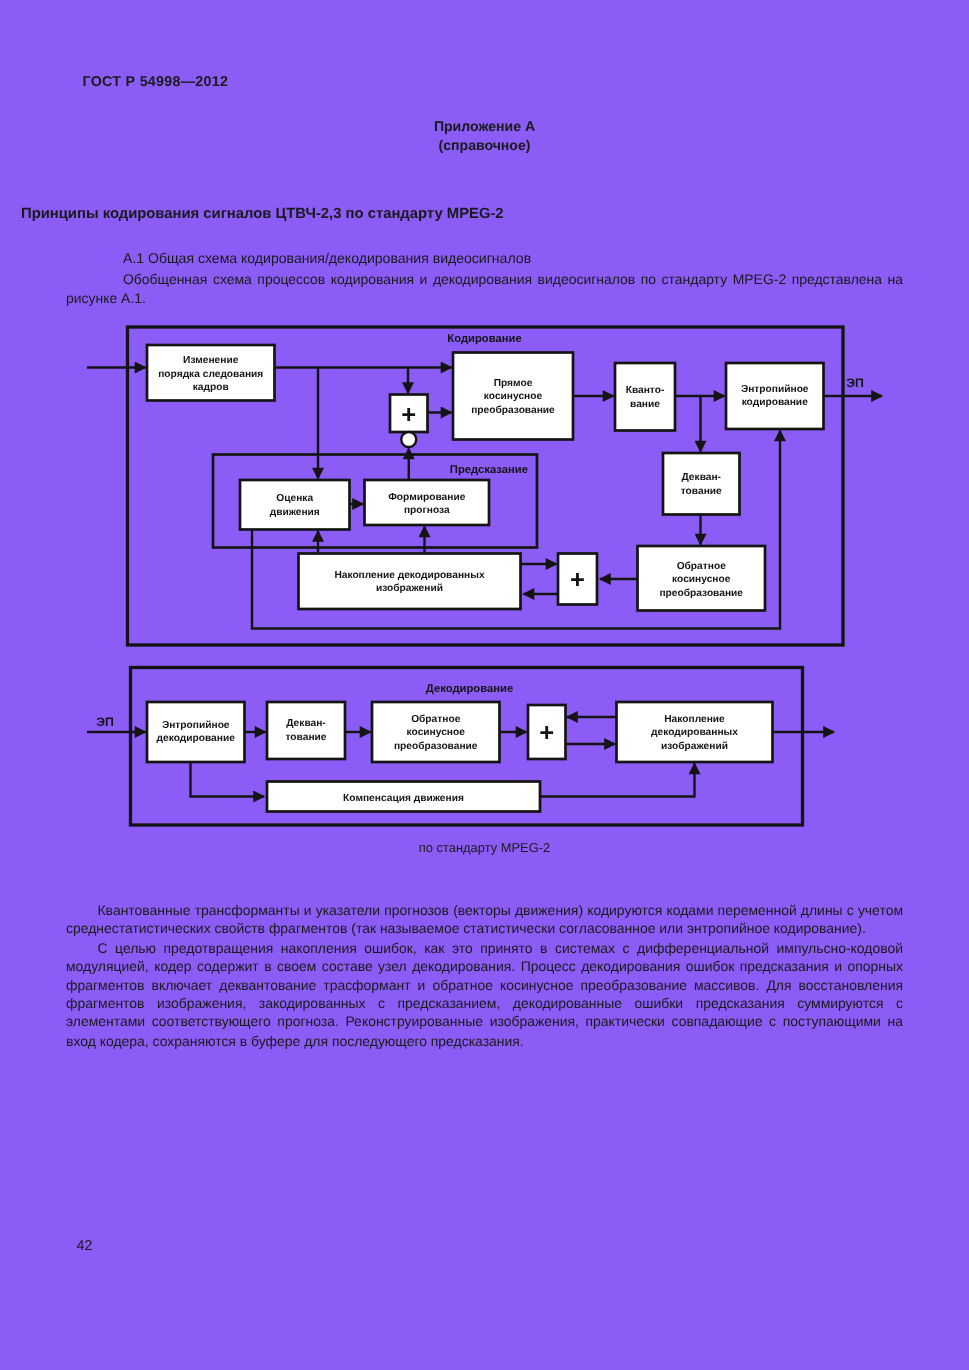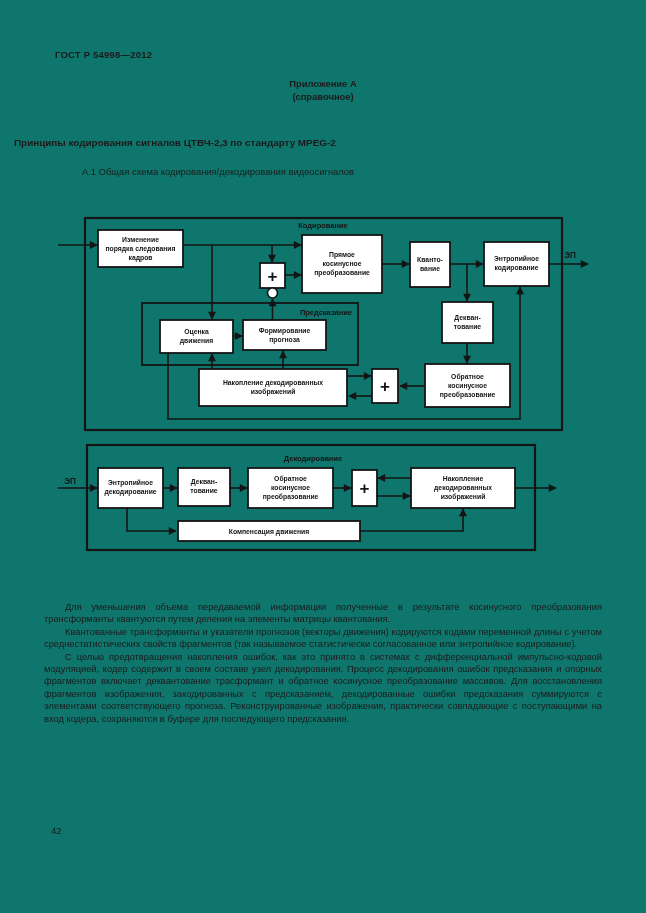--- a/index.html
+++ b/index.html
@@ -1,17 +1,17 @@
 <!DOCTYPE html>
 <html><head>
 <meta charset="utf-8">
 <style>
   html,body{margin:0;padding:0;background:#888;}
   .page{
-    position:relative;width:646px;height:913px;background:#0f766e;
+    position:relative;width:646px;height:913px;background:#8b5cf6;
     margin:0 auto;overflow:hidden;
     font-family:"Liberation Sans",sans-serif;color:#1a1a1a;
   }
   .abs{position:absolute;}
   .gost-header{left:55px;top:49px;font-size:9.5px;font-weight:bold;letter-spacing:.2px;}
   .app-name{left:0;top:78px;width:646px;text-align:center;font-size:9.4px;font-weight:bold;}
   .app-kind{left:0;top:91px;width:646px;text-align:center;font-size:9.4px;font-weight:bold;}
   .doc-title{left:14px;top:137px;width:646px;text-align:left;font-size:9.9px;font-weight:bold;}
   .sec-heading{left:44px;top:166px;width:558px;font-size:9.4px;font-weight:normal;text-indent:38px;}
   .sec-intro{left:44px;top:180px;width:558px;font-size:9.3px;line-height:13px;text-align:justify;text-indent:38px;}
@@ -34,20 +34,21 @@
 </head>
 <body>
 
 <div class="page">
 
   <div class="abs gost-header">ГОСТ Р 54998—2012</div>
   <div class="abs app-kind">(справочное)</div>
   <div class="abs app-name">Приложение А</div>
   <div class="abs doc-title">Принципы кодирования сигналов ЦТВЧ-2,3 по стандарту MPEG-2</div>
   <div class="abs sec-heading">А.1 Общая схема кодирования/декодирования видеосигналов</div>
+  <div class="abs sec-intro">Обобщенная схема процессов кодирования и декодирования видеосигналов по стандарту MPEG-2 представлена на рисунке А.1.</div>
 
   <svg class="abs fig-svg" width="646" height="345" viewBox="0 215 646 345" xmlns="http://www.w3.org/2000/svg">
     <defs>
       <marker id="ah" viewBox="0 0 10 10" refX="9" refY="5" markerWidth="9" markerHeight="8" orient="auto" markerUnits="userSpaceOnUse">
         <path d="M0,0 L10,5 L0,10 z" fill="#141414"></path>
       </marker>
     </defs>
 
     <rect class="frame" x="85" y="218" width="477" height="212"></rect>
     <text class="fl" x="323" y="228">Кодирование</text>
@@ -154,22 +155,22 @@
     <rect class="box" x="411" y="468" width="104" height="40"></rect>
     <text class="bt" x="463" y="481">Накопление</text>
     <text class="bt" x="463" y="490">декодированных</text>
     <text class="bt" x="463" y="499">изображений</text>
 
     <rect class="box" x="178" y="521" width="182" height="20"></rect>
     <text class="bt" x="269" y="534">Компенсация движения</text>
   </svg>
 
   <div class="abs fig-caption">
+    <div>по стандарту MPEG-2</div>
   </div>
 
   <div class="abs body-text">
-    <p>Для уменьшения объема передаваемой информации полученные в результате косинусного преобразования трансформанты квантуются путем деления на элементы матрицы квантования.</p>
     <p>Квантованные трансформанты и указатели прогнозов (векторы движения) кодируются кодами переменной длины с учетом среднестатистических свойств фрагментов (так называемое статистически согласованное или энтропийное кодирование).</p>
     <p>С целью предотвращения накопления ошибок, как это принято в системах с дифференциальной импульсно-кодовой модуляцией, кодер содержит в своем составе узел декодирования. Процесс декодирования ошибок предсказания и опорных фрагментов включает деквантование трасформант и обратное косинусное преобразование массивов. Для восстановления фрагментов изображения, закодированных с предсказанием, декодированные ошибки предсказания суммируются с элементами соответствующего прогноза. Реконструированные изображения, практически совпадающие с поступающими на вход кодера, сохраняются в буфере для последующего предсказания.</p>
   </div>
 
   <div class="abs page-num">42</div>
 </div>
 
 </body></html>

